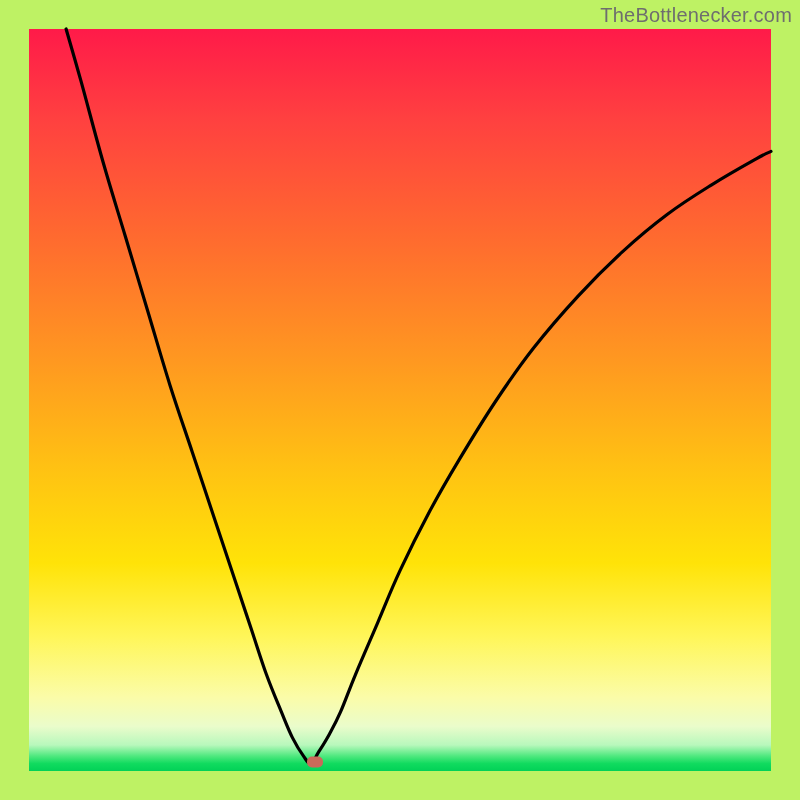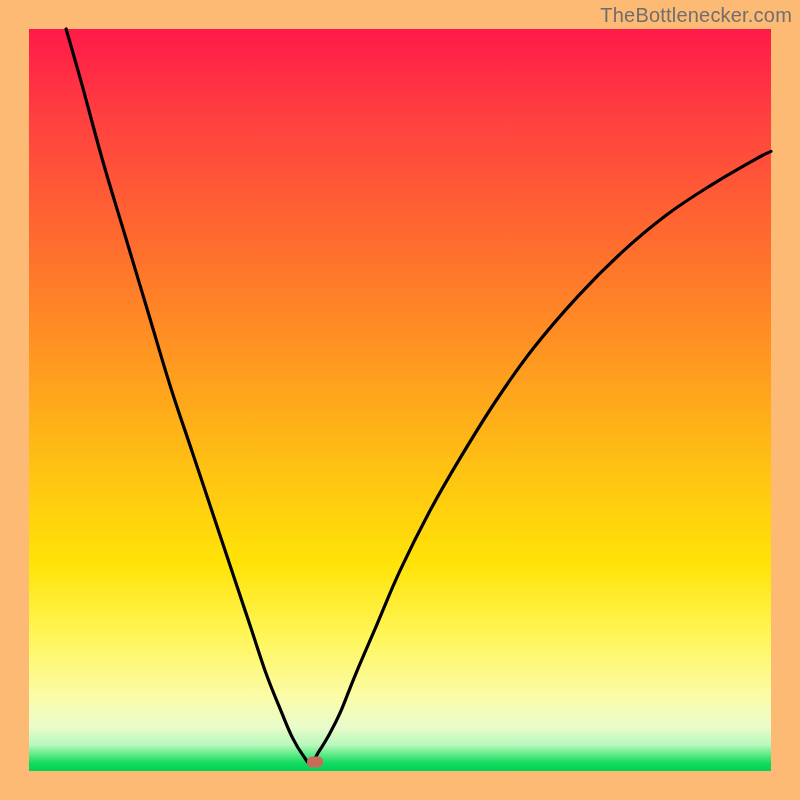--- a/index.html
+++ b/index.html
@@ -8,21 +8,21 @@
     width: 800px;
     height: 800px;
     background: #000;
     font-family: Arial, Helvetica, sans-serif;
     overflow: hidden;
   }
   .frame {
     position: relative;
     width: 800px;
     height: 800px;
-    background: #fdba74;
+    background: #bef264;
   }
   .plot-area {
     position: absolute;
     left: 29px;
     top: 29px;
     width: 742px;
     height: 742px;
     
     background: linear-gradient(
       to bottom,

